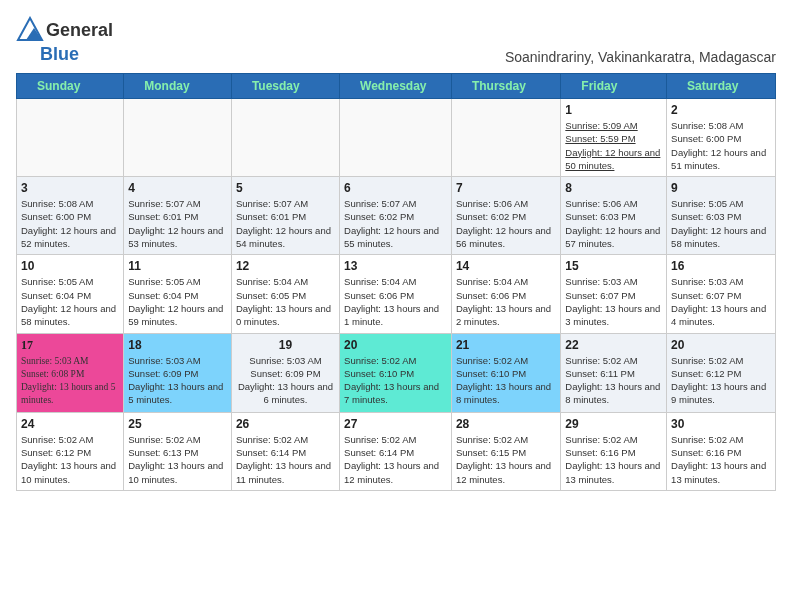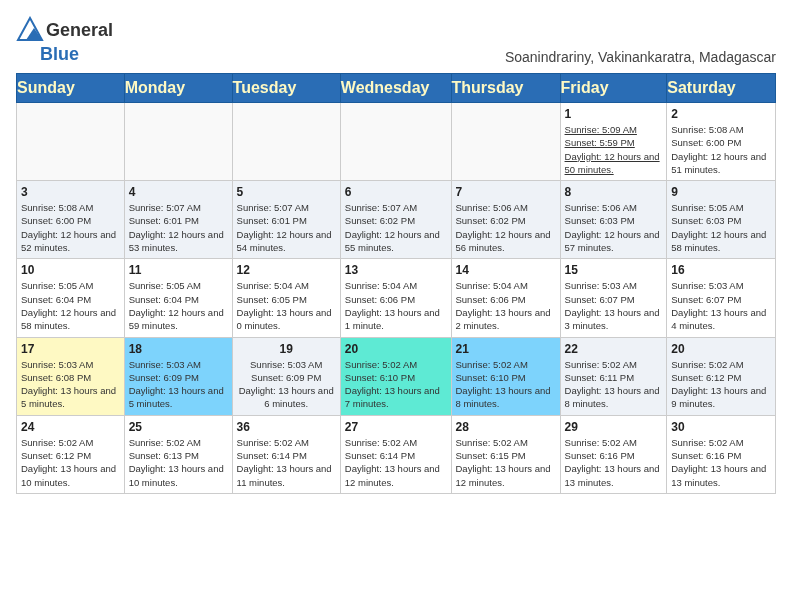--- a/index.html
+++ b/index.html
@@ -39,23 +39,23 @@
       color: #444;
       margin-top: 18px;
     }
     .calendar {
       width: 100%;
       border-collapse: collapse;
       margin-top: 8px;
     }
     .calendar th {
       background: #2a6db5;
-      color: #fef9c3;
-      padding: 5px 0;
-      font-size: 16px;
+      color: #86efac;
+      padding: 5px 20px;
+      font-size: 12px;
       text-align: left;
       border: 1px solid #1a5a9a;
     }
     .calendar td {
       border: 1px solid #ccc;
       vertical-align: top;
       padding: 4px;
       font-size: 10px;
       color: #333;
       width: 113px;
@@ -212,21 +212,21 @@
 Daylight: 13 hours and 3 minutes.</div>
         </td>
         <td>
           <span class="day-number">16</span>
           <div class="day-info" style="white-space: pre-line;">Sunrise: 5:03 AM
 Sunset: 6:07 PM
 Daylight: 13 hours and 4 minutes.</div>
         </td>
       </tr>
       <tr>
-        <td style="background: #fef9c3;">
+        <td style="background: #ec4899; font-family: Liberation Serif, serif;">
           <span class="day-number">17</span>
           <div class="day-info" style="white-space: pre-line;">Sunrise: 5:03 AM
 Sunset: 6:08 PM
 Daylight: 13 hours and 5 minutes.</div>
         </td>
         <td style="background: #7dd3fc;">
           <span class="day-number">18</span>
           <div class="day-info" style="white-space: pre-line;">Sunrise: 5:03 AM
 Sunset: 6:09 PM
 Daylight: 13 hours and 5 minutes.</div>
@@ -269,21 +269,21 @@
 Sunset: 6:12 PM
 Daylight: 13 hours and 10 minutes.</div>
         </td>
         <td>
           <span class="day-number">25</span>
           <div class="day-info" style="white-space: pre-line;">Sunrise: 5:02 AM
 Sunset: 6:13 PM
 Daylight: 13 hours and 10 minutes.</div>
         </td>
         <td>
-          <span class="day-number">36</span>
+          <span class="day-number">26</span>
           <div class="day-info" style="white-space: pre-line;">Sunrise: 5:02 AM
 Sunset: 6:14 PM
 Daylight: 13 hours and 11 minutes.</div>
         </td>
         <td>
           <span class="day-number">27</span>
           <div class="day-info" style="white-space: pre-line;">Sunrise: 5:02 AM
 Sunset: 6:14 PM
 Daylight: 13 hours and 12 minutes.</div>
         </td>

